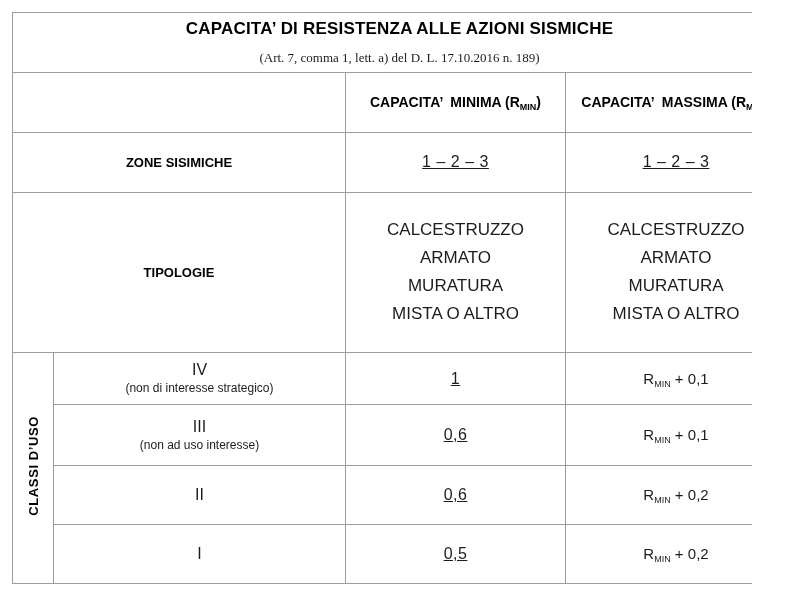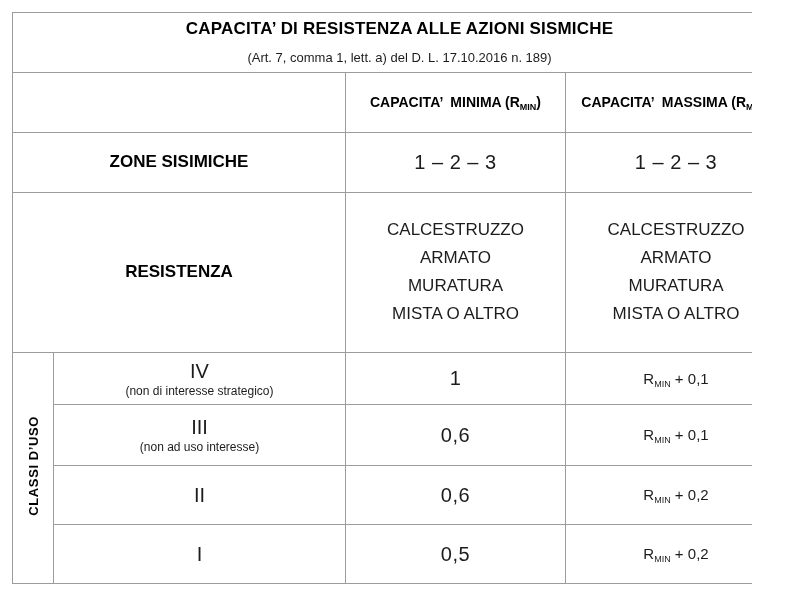--- a/index.html
+++ b/index.html
@@ -46,47 +46,49 @@
   .title-cell .title {
     font-size: 17px;
     font-weight: bold;
     color: #000000;
     letter-spacing: 0.2px;
   }
   .title-cell .subtitle {
     font-size: 13px;
     margin-top: 11px;
     color: #1c1c1c;
+    font-family: Liberation Serif, serif;
   }
   .hdr {
     font-size: 14px;
     font-weight: bold;
     white-space: pre-wrap;
     color: #000000;
   }
   .hdr sub, .rmin sub {
     font-size: 9px;
     vertical-align: -3px;
     line-height: 0;
   }
   .rowlabel {
-    font-size: 17px;
+    font-size: 13px;
     font-weight: bold;
     color: #000000;
   }
   .bigval {
-    font-size: 20px;
+    font-size: 16px;
     letter-spacing: 0.5px;
+    text-decoration: underline;
   }
   .multiline {
     font-size: 17px;
     line-height: 1.65;
     white-space: pre-line;
   }
-  .cls-name { font-size: 20px; line-height: 1.3; }
+  .cls-name { font-size: 16px; line-height: 1.3; }
   .cls-note { font-size: 12px; line-height: 1.3; }
   .rmin { font-size: 15px; }
   .vcell { padding: 0; }
   .vtext {
     display: inline-block;
     writing-mode: vertical-rl;
     transform: rotate(180deg);
     font-size: 13px;
     font-weight: bold;
     letter-spacing: 0.6px;
@@ -130,21 +132,21 @@
       <td>
         <span class="bigval">1 – 2 – 3</span>
       </td>
       <td>
         <span class="bigval">1 – 2 – 3</span>
       </td>
     </tr>
 
     <tr class="r-tipo">
       <td colspan="2">
-        <span class="rowlabel">RESISTENZA</span>
+        <span class="rowlabel">TIPOLOGIE</span>
       </td>
       <td>
         <div class="multiline">CALCESTRUZZO ARMATO
 MURATURA
 MISTA O ALTRO</div>
       </td>
       <td>
         <div class="multiline">CALCESTRUZZO ARMATO
 MURATURA
 MISTA O ALTRO</div>

